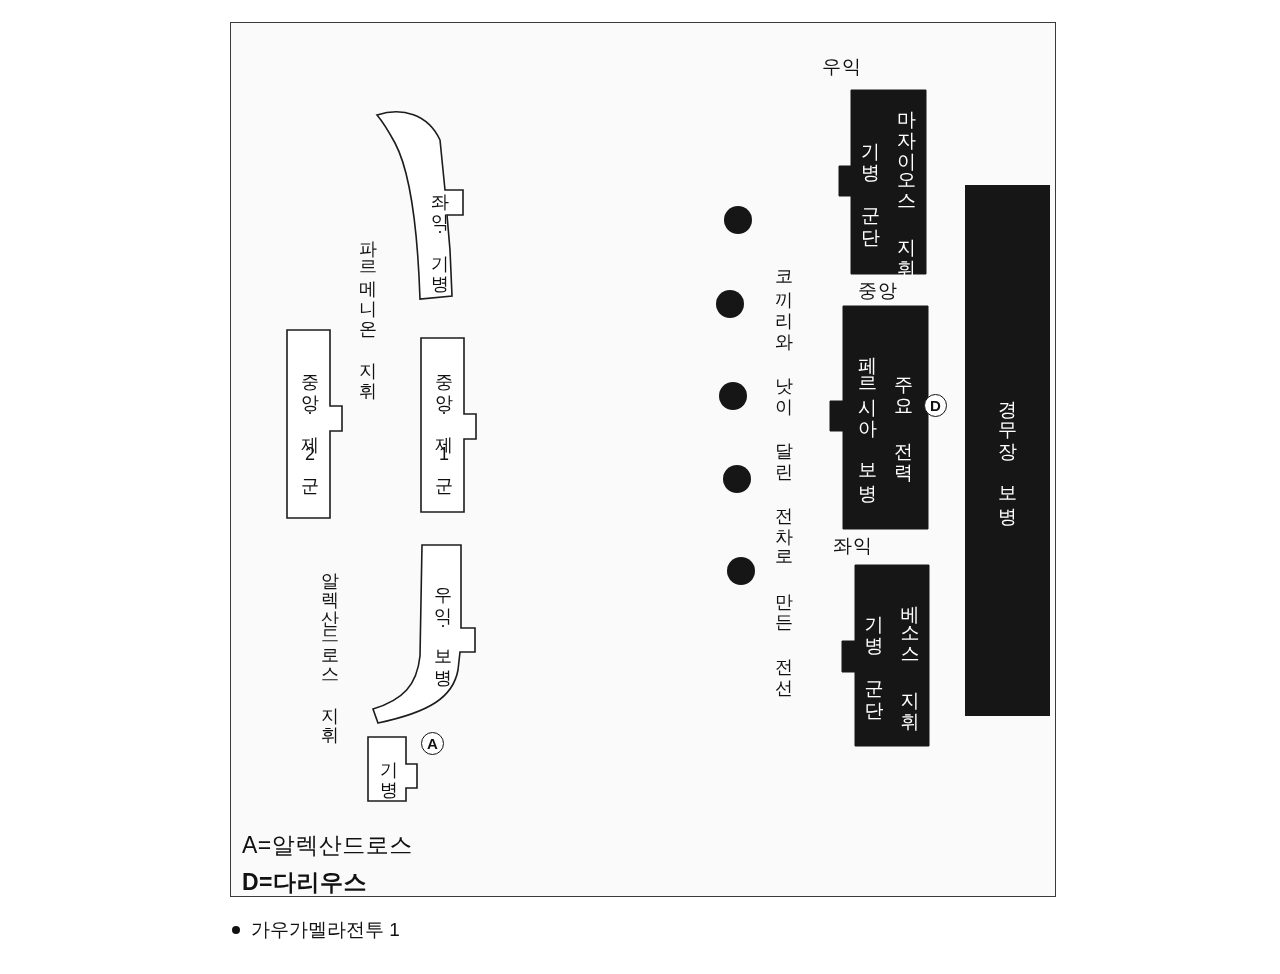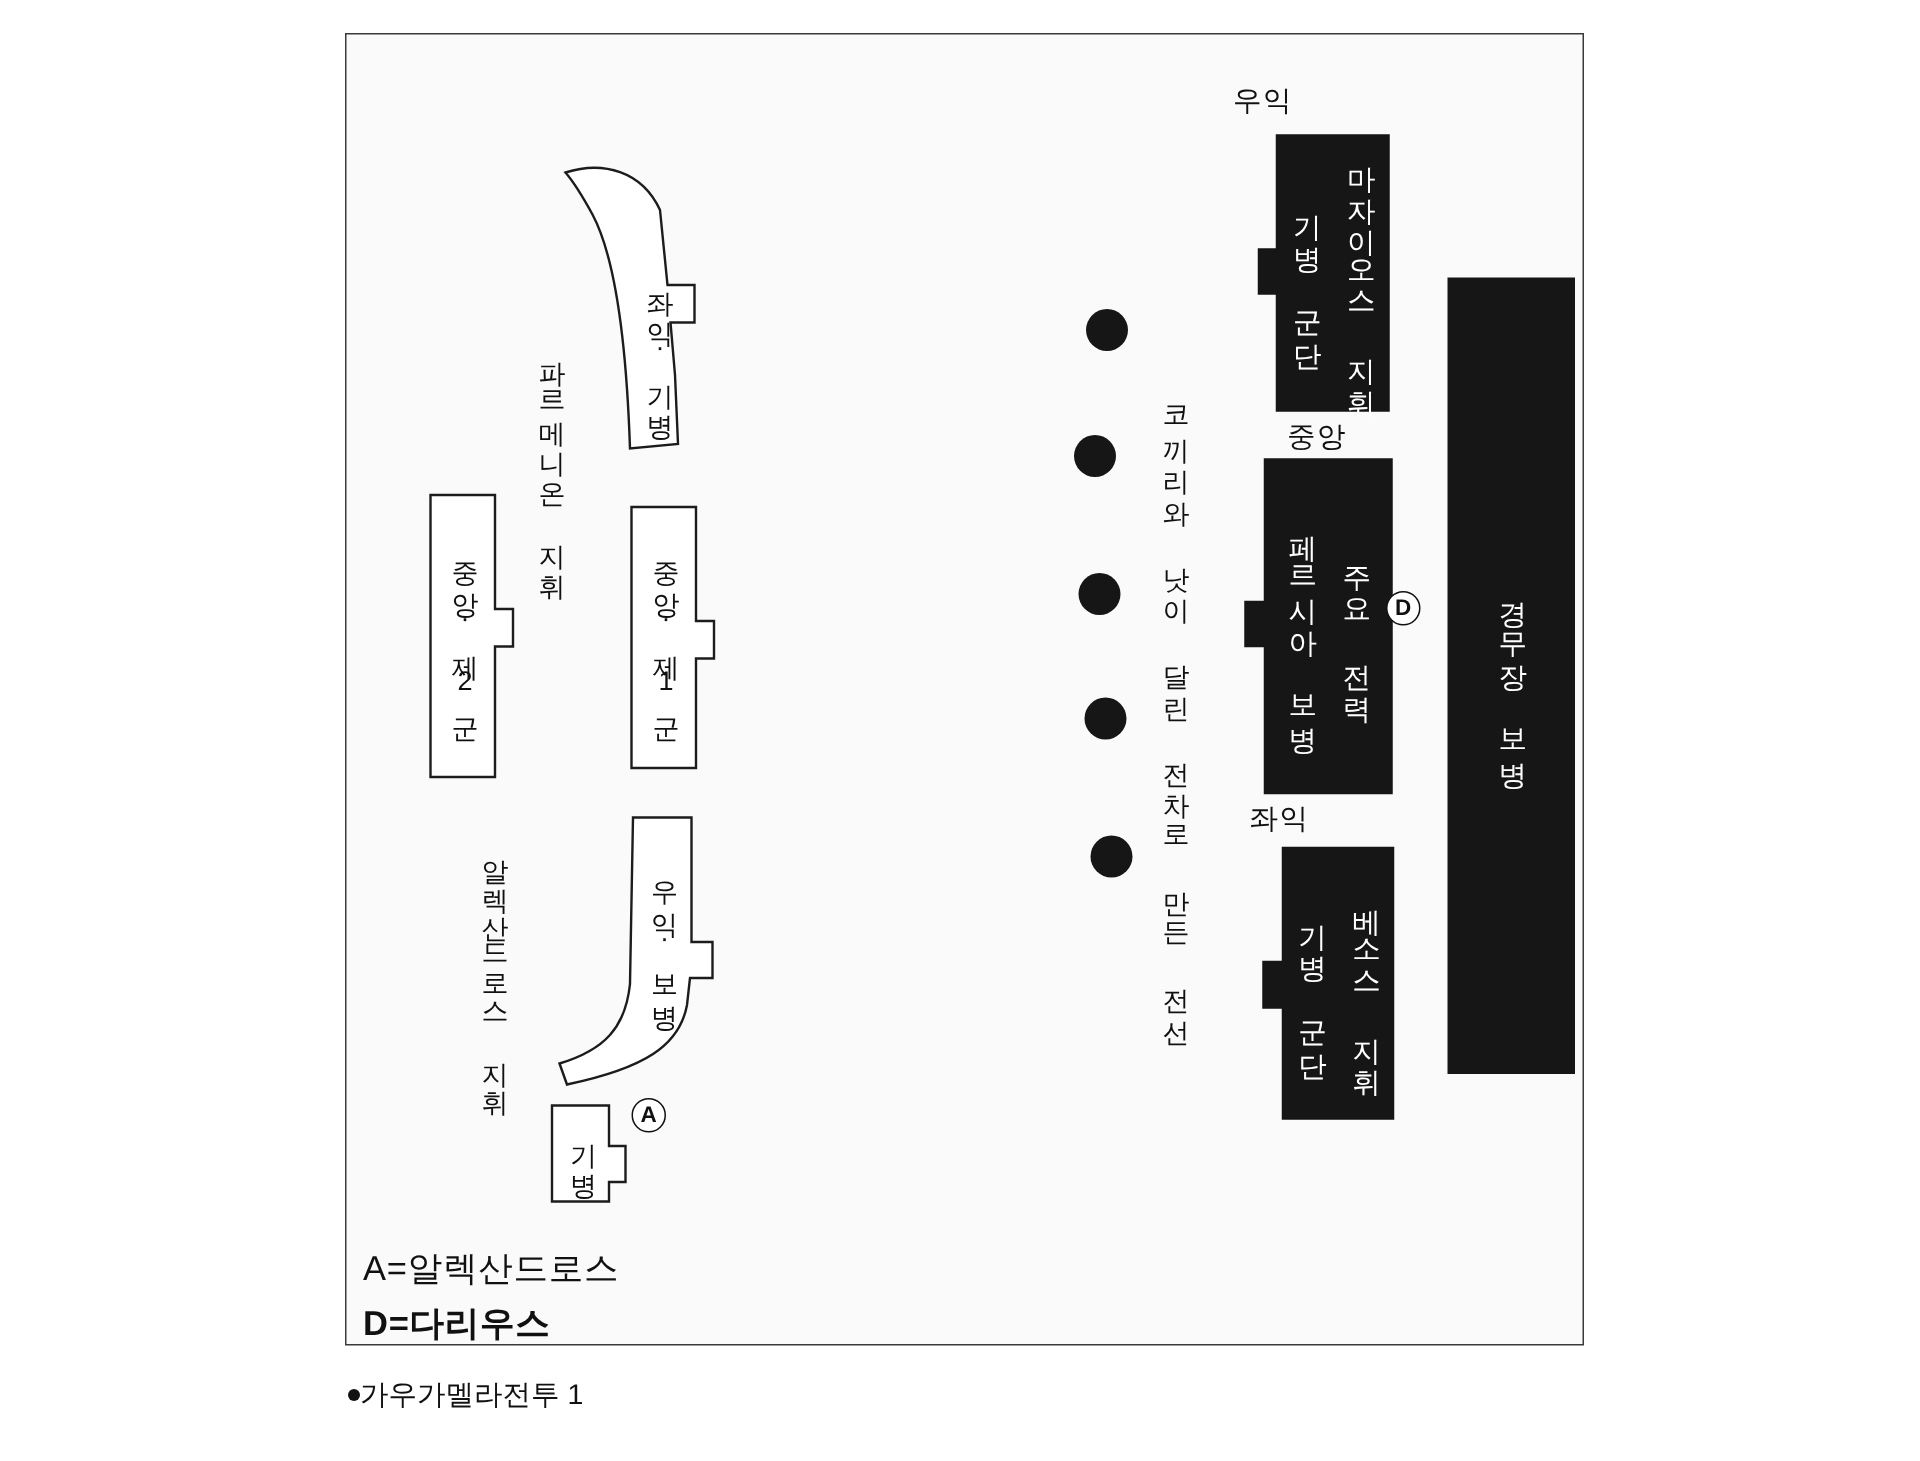--- a/index.html
+++ b/index.html
@@ -24,21 +24,21 @@
   }
   .vbox div{white-space:nowrap;}
   .hlabel{position:absolute;font-size:19px;letter-spacing:1px;}
   .marker{
     position:absolute;width:23px;height:23px;border:1.6px solid #111;border-radius:50%;
     background:#fff;display:flex;align-items:center;justify-content:center;
     font-size:15px;font-weight:bold;color:#111;box-sizing:border-box;z-index:5;
   }
   .legend-line{position:absolute;font-size:23px;letter-spacing:0.5px;}
   .caption{
-    position:absolute;left:232px;top:917px;display:flex;align-items:center;
+    position:absolute;left:232px;top:917px;display:flex;align-items:center;gap:11px;
     font-size:19px;color:#111;
   }
   .caption-dot{width:8px;height:8px;border-radius:50%;background:#111;}
 </style>
 </head>
 <body>
 
 <div class="page">
 
   <div class="frame"></div>

